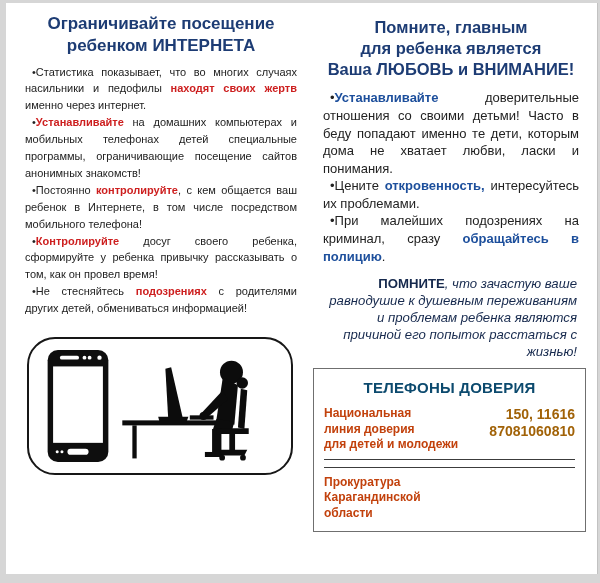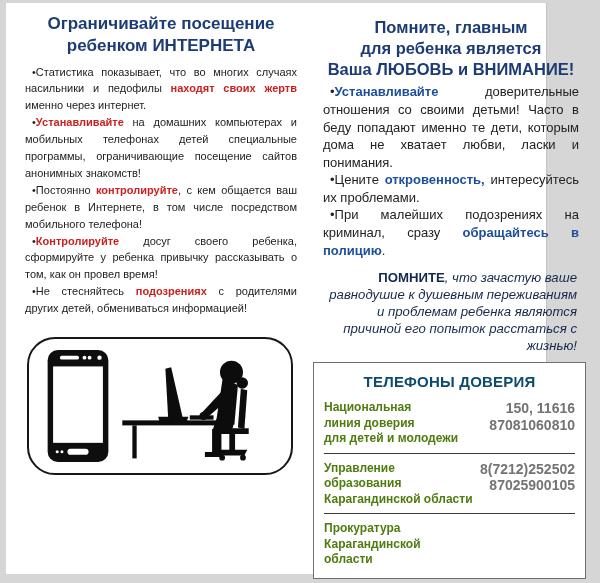--- a/index.html
+++ b/index.html
@@ -4,40 +4,40 @@
 <style>
   html,body{margin:0;padding:0;}
   body{
     width:600px;height:583px;
     background:#d6d6d6;
     font-family:"Liberation Sans", sans-serif;
     position:relative;
     overflow:hidden;
   }
   .page{
-    position:absolute;left:6px;top:3px;width:540px;height:571px;
+    position:absolute;left:6px;top:3px;width:591px;height:571px;
     background:#ffffff;
     box-shadow:1px 0 0 #c2c2c2;
     box-sizing:border-box;
     padding:10px 25px 0 19px;
     display:flex;
     gap:26px;
   }
   .col{display:block;}
   .col-left{width:272px;flex:0 0 272px;}
   .col-right{width:256px;flex:0 0 256px;}
   h1.poster-title{
     margin:0 0 7px 0;
     font-size:17px;line-height:1.28;
     text-align:center;
     color:#1d3c74;
     white-space:pre-line;
     font-weight:700;
   }
-  .col-right h1.poster-title{font-size:16.5px;margin-top:4px;margin-bottom:3px;}
+  .col-right h1.poster-title{font-size:16.5px;margin-top:4px;margin-bottom:9px;}
   p.bullet{
     margin:0;
     font-size:11px;
     line-height:16.9px;
     color:#222222;
     text-align:justify;
     text-indent:7px;
   }
   .col-right p.bullet{line-height:17.6px;font-size:13px;}
   .seg-red{color:#cd1f1f;font-weight:700;}
@@ -75,27 +75,27 @@
     text-align:center;
     font-weight:700;
     font-size:15px;
     color:#0c4a6e;
     letter-spacing:.2px;
     margin:2px 0 10px 0;
   }
   .trow{display:flex;align-items:flex-start;}
   .trow .tlabel{
     flex:1 1 auto;
-    font-size:12px;font-weight:700;color:#4d7c0f;
+    font-size:12px;font-weight:700;color:#c2410c;
     line-height:15.5px;
     white-space:pre-line;
   }
   .trow .tnums{
     flex:0 0 auto;
-    font-size:14px;font-weight:700;color:#737373;
+    font-size:14px;font-weight:700;color:#a16207;
     line-height:16.5px;
     text-align:right;
     white-space:pre-line;
   }
   .trow:first-of-type .tnums{font-size:14.5px;}
   .tdivider{
     border-top:1.5px solid #3c3c3c;
     margin:6px 0 7px 0;
     height:0;
   }
@@ -180,27 +180,20 @@
 
       <div class="trow">
         <div class="tlabel">Национальная
 линия доверия
 для детей и молодежи</div>
         <div class="tnums">150, 11616
 87081060810</div>
       </div>
       <div class="tdivider"></div>
 
-      <div class="trow">
-        <div class="tlabel">Управление
-образования
-Карагандинской области</div>
-        <div class="tnums">8(7212)252502
-87025900105</div>
-      </div>
       <div class="tdivider"></div>
 
       <div class="trow">
         <div class="tlabel">Прокуратура
 Карагандинской
 области</div>
       </div>
     </div>
   </div>
 </div>

